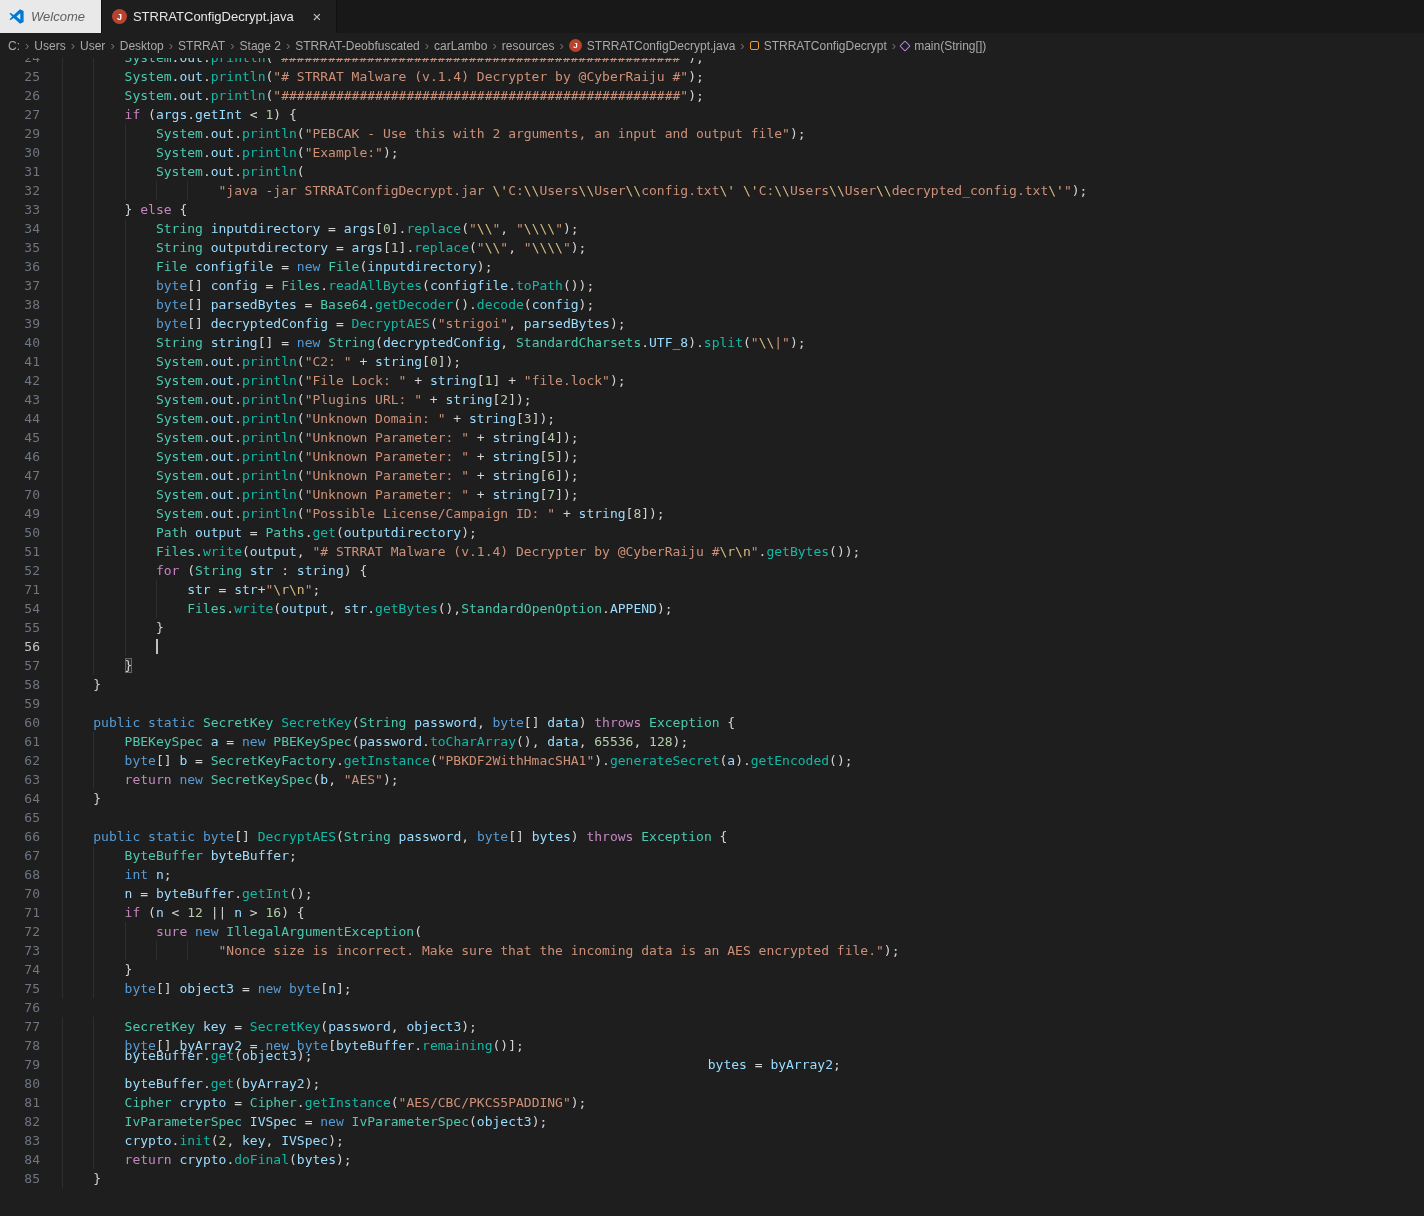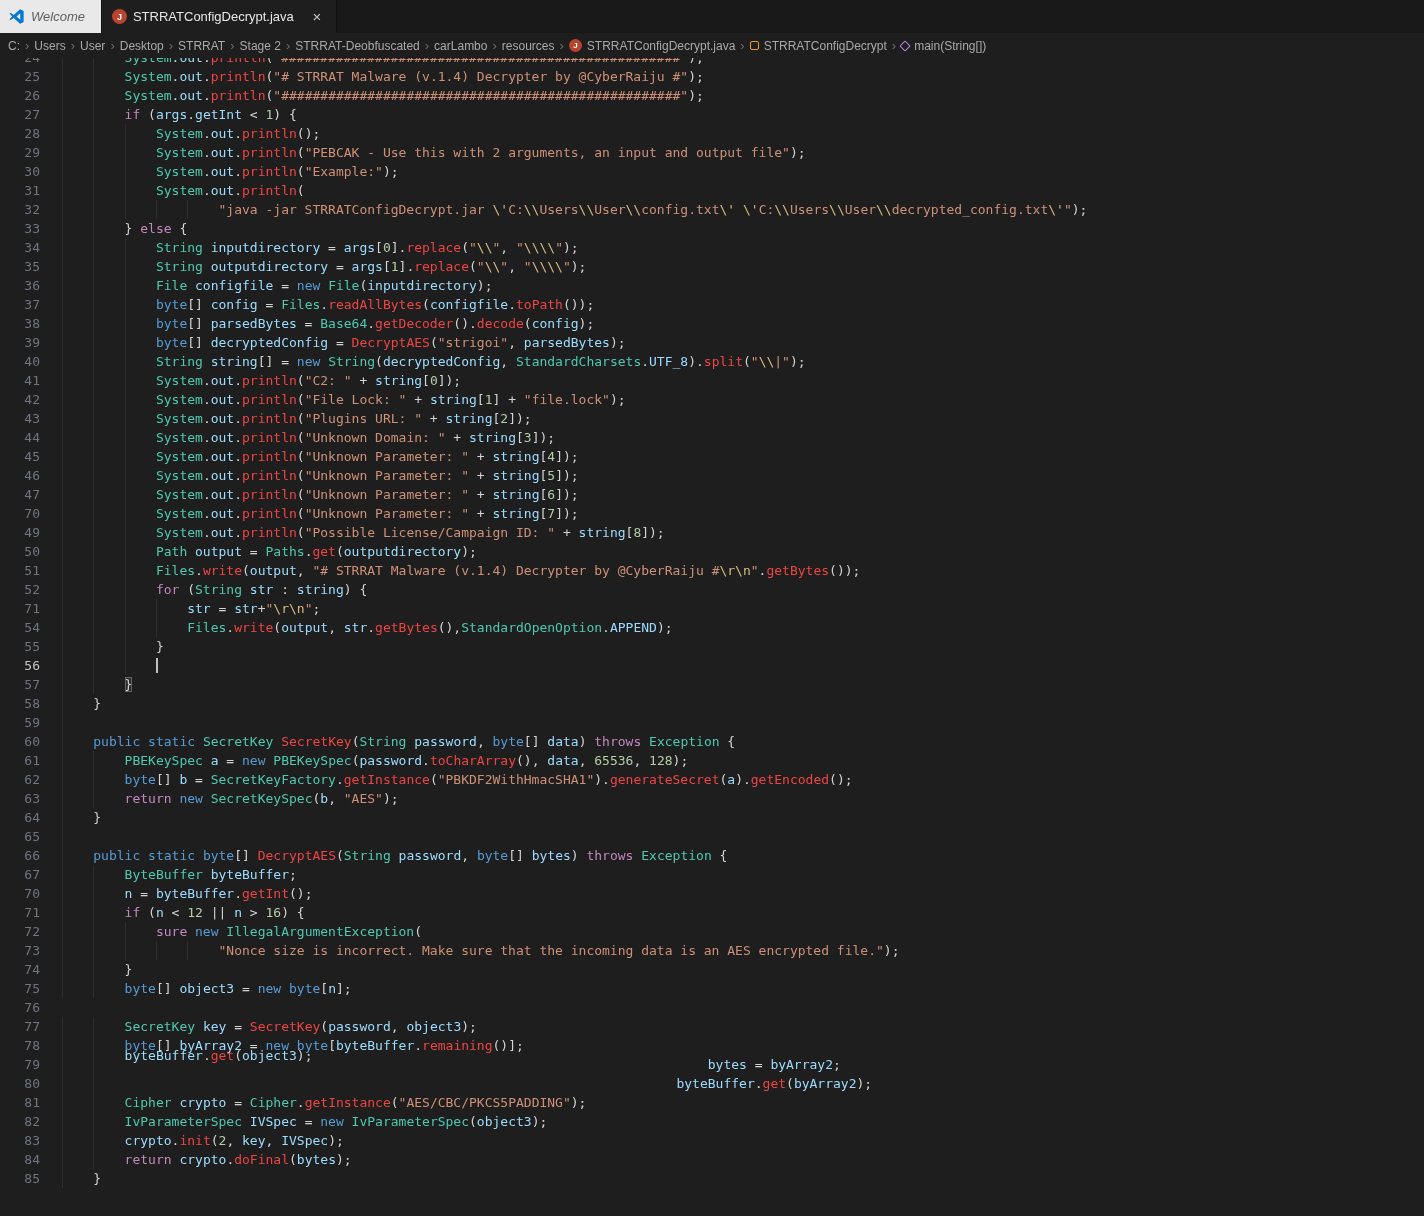--- a/index.html
+++ b/index.html
@@ -43,21 +43,21 @@
     user-select: none; }
   .ln.ln-active { color: #c6c6c6; }
   .code { flex: 1; position: relative; white-space: pre; color: #d4d4d4; }
   .guide { position: absolute; top: 0; bottom: 0; width: 1px; background: #2e2e2e; }
   .cursor { position: absolute; top: 2px; width: 2px; height: 15px; background: #c0c0c0; }
 
   
   .tk-k { color: #569cd6; }
   .tk-c { color: #c586c0; }
   .tk-t { color: #4ec9b0; }
-  .tk-m { color: #ef4444; }
+  .tk-m { color: #14b8a6; }
   .tk-v { color: #9cdcfe; }
   .tk-s { color: #ce9178; }
   .tk-e { color: #d7ba7d; }
   .tk-n { color: #b5cea8; }
   .tk-p { color: #d4d4d4; }
   .tk-pb { color: #d4d4d4; outline: 1px solid #646464; outline-offset: -1px;
     background: rgba(90,90,90,0.22); }
 </style>
 </head>
 <body>
@@ -142,24 +142,20 @@
       </div>
       <div class="row">
         <span class="ln">26</span>
         <span class="code" style="padding-left: 8ch;"><i class="guide" style="left: 0ch;"></i><i class="guide" style="left: 4ch;"></i><span class="tk-t">System</span><span class="tk-p">.</span><span class="tk-v">out</span><span class="tk-p">.</span><span class="tk-m">println</span><span class="tk-p">(</span><span class="tk-s">"###################################################"</span><span class="tk-p">);</span></span>
       </div>
       <div class="row">
         <span class="ln">27</span>
         <span class="code" style="padding-left: 8ch;"><i class="guide" style="left: 0ch;"></i><i class="guide" style="left: 4ch;"></i><span class="tk-c">if</span><span class="tk-p"> (</span><span class="tk-v">args</span><span class="tk-p">.</span><span class="tk-v">getInt</span><span class="tk-p"> &lt; </span><span class="tk-n">1</span><span class="tk-p">) {</span></span>
       </div>
       <div class="row">
-        <span class="ln">28</span>
-        <span class="code" style="padding-left: 12ch;"><i class="guide" style="left: 0ch;"></i><i class="guide" style="left: 4ch;"></i><i class="guide" style="left: 8ch;"></i><span class="tk-t">System</span><span class="tk-p">.</span><span class="tk-v">out</span><span class="tk-p">.</span><span class="tk-m">println</span><span class="tk-p">();</span></span>
-      </div>
-      <div class="row">
         <span class="ln">29</span>
         <span class="code" style="padding-left: 12ch;"><i class="guide" style="left: 0ch;"></i><i class="guide" style="left: 4ch;"></i><i class="guide" style="left: 8ch;"></i><span class="tk-t">System</span><span class="tk-p">.</span><span class="tk-v">out</span><span class="tk-p">.</span><span class="tk-m">println</span><span class="tk-p">(</span><span class="tk-s">"PEBCAK - Use this with 2 arguments, an input and output file"</span><span class="tk-p">);</span></span>
       </div>
       <div class="row">
         <span class="ln">30</span>
         <span class="code" style="padding-left: 12ch;"><i class="guide" style="left: 0ch;"></i><i class="guide" style="left: 4ch;"></i><i class="guide" style="left: 8ch;"></i><span class="tk-t">System</span><span class="tk-p">.</span><span class="tk-v">out</span><span class="tk-p">.</span><span class="tk-m">println</span><span class="tk-p">(</span><span class="tk-s">"Example:"</span><span class="tk-p">);</span></span>
       </div>
       <div class="row">
         <span class="ln">31</span>
         <span class="code" style="padding-left: 12ch;"><i class="guide" style="left: 0ch;"></i><i class="guide" style="left: 4ch;"></i><i class="guide" style="left: 8ch;"></i><span class="tk-t">System</span><span class="tk-p">.</span><span class="tk-v">out</span><span class="tk-p">.</span><span class="tk-m">println</span><span class="tk-p">(</span></span>
@@ -302,20 +298,24 @@
       </div>
       <div class="row">
         <span class="ln">66</span>
         <span class="code" style="padding-left: 4ch;"><i class="guide" style="left: 0ch;"></i><span class="tk-k">public</span><span class="tk-p"> </span><span class="tk-k">static</span><span class="tk-p"> </span><span class="tk-k">byte</span><span class="tk-p">[] </span><span class="tk-m">DecryptAES</span><span class="tk-p">(</span><span class="tk-t">String</span><span class="tk-p"> </span><span class="tk-v">password</span><span class="tk-p">, </span><span class="tk-k">byte</span><span class="tk-p">[] </span><span class="tk-v">bytes</span><span class="tk-p">) </span><span class="tk-c">throws</span><span class="tk-p"> </span><span class="tk-t">Exception</span><span class="tk-p"> {</span></span>
       </div>
       <div class="row">
         <span class="ln">67</span>
         <span class="code" style="padding-left: 8ch;"><i class="guide" style="left: 0ch;"></i><i class="guide" style="left: 4ch;"></i><span class="tk-t">ByteBuffer</span><span class="tk-p"> </span><span class="tk-v">byteBuffer</span><span class="tk-p">;</span></span>
       </div>
       <div class="row">
+        <span class="ln">68</span>
+        <span class="code" style="padding-left: 8ch;"><i class="guide" style="left: 0ch;"></i><i class="guide" style="left: 4ch;"></i><span class="tk-k">int</span><span class="tk-p"> </span><span class="tk-v">n</span><span class="tk-p">;</span></span>
+      </div>
+      <div class="row">
         <span class="ln">70</span>
         <span class="code" style="padding-left: 8ch;"><i class="guide" style="left: 0ch;"></i><i class="guide" style="left: 4ch;"></i><span class="tk-v">n</span><span class="tk-p"> = </span><span class="tk-v">byteBuffer</span><span class="tk-p">.</span><span class="tk-m">getInt</span><span class="tk-p">();</span></span>
       </div>
       <div class="row">
         <span class="ln">71</span>
         <span class="code" style="padding-left: 8ch;"><i class="guide" style="left: 0ch;"></i><i class="guide" style="left: 4ch;"></i><span class="tk-c">if</span><span class="tk-p"> (</span><span class="tk-v">n</span><span class="tk-p"> &lt; </span><span class="tk-n">12</span><span class="tk-p"> || </span><span class="tk-v">n</span><span class="tk-p"> &gt; </span><span class="tk-n">16</span><span class="tk-p">) {</span></span>
       </div>
       <div class="row">
         <span class="ln">72</span>
         <span class="code" style="padding-left: 12ch;"><i class="guide" style="left: 0ch;"></i><i class="guide" style="left: 4ch;"></i><i class="guide" style="left: 8ch;"></i><span class="tk-c">sure</span><span class="tk-p"> </span><span class="tk-k">new</span><span class="tk-p"> </span><span class="tk-t">IllegalArgumentException</span><span class="tk-p">(</span></span>
@@ -343,21 +343,21 @@
       <div class="row">
         <span class="ln">78</span>
         <span class="code" style="padding-left: 8ch;"><i class="guide" style="left: 0ch;"></i><i class="guide" style="left: 4ch;"></i><span class="tk-k">byte</span><span class="tk-p">[] </span><span class="tk-v">byArray2</span><span class="tk-p"> = </span><span class="tk-k">new</span><span class="tk-p"> </span><span class="tk-k">byte</span><span class="tk-p">[</span><span class="tk-v">byteBuffer</span><span class="tk-p">.</span><span class="tk-m">remaining</span><span class="tk-p">()];</span></span>
       </div>
       <div class="row">
         <span class="ln">79</span>
         <span class="code" style="padding-left: 8ch; text-align: center;"><i class="guide" style="left: 0ch;"></i><i class="guide" style="left: 4ch;"></i><span class="tk-v">bytes</span><span class="tk-p"> = </span><span class="tk-v">byArray2</span><span class="tk-p">;</span></span>
       </div>
       <div class="row">
         <span class="ln">80</span>
-        <span class="code" style="padding-left: 8ch; text-align: center;"><i class="guide" style="left: 0ch;"></i><i class="guide" style="left: 4ch;"></i><span class="tk-v">byteBuffer</span><span class="tk-p">.</span><span class="tk-m">get</span><span class="tk-p">(</span><span class="tk-v">byArray2</span><span class="tk-p">);</span></span>
+        <span class="code" style="padding-left: 8ch;"><i class="guide" style="left: 0ch;"></i><i class="guide" style="left: 4ch;"></i><span class="tk-v">byteBuffer</span><span class="tk-p">.</span><span class="tk-m">get</span><span class="tk-p">(</span><span class="tk-v">byArray2</span><span class="tk-p">);</span></span>
       </div>
       <div class="row">
         <span class="ln">81</span>
         <span class="code" style="padding-left: 8ch;"><i class="guide" style="left: 0ch;"></i><i class="guide" style="left: 4ch;"></i><span class="tk-t">Cipher</span><span class="tk-p"> </span><span class="tk-v">crypto</span><span class="tk-p"> = </span><span class="tk-t">Cipher</span><span class="tk-p">.</span><span class="tk-m">getInstance</span><span class="tk-p">(</span><span class="tk-s">"AES/CBC/PKCS5PADDING"</span><span class="tk-p">);</span></span>
       </div>
       <div class="row">
         <span class="ln">82</span>
         <span class="code" style="padding-left: 8ch;"><i class="guide" style="left: 0ch;"></i><i class="guide" style="left: 4ch;"></i><span class="tk-t">IvParameterSpec</span><span class="tk-p"> </span><span class="tk-v">IVSpec</span><span class="tk-p"> = </span><span class="tk-k">new</span><span class="tk-p"> </span><span class="tk-t">IvParameterSpec</span><span class="tk-p">(</span><span class="tk-v">object3</span><span class="tk-p">);</span></span>
       </div>
       <div class="row">

